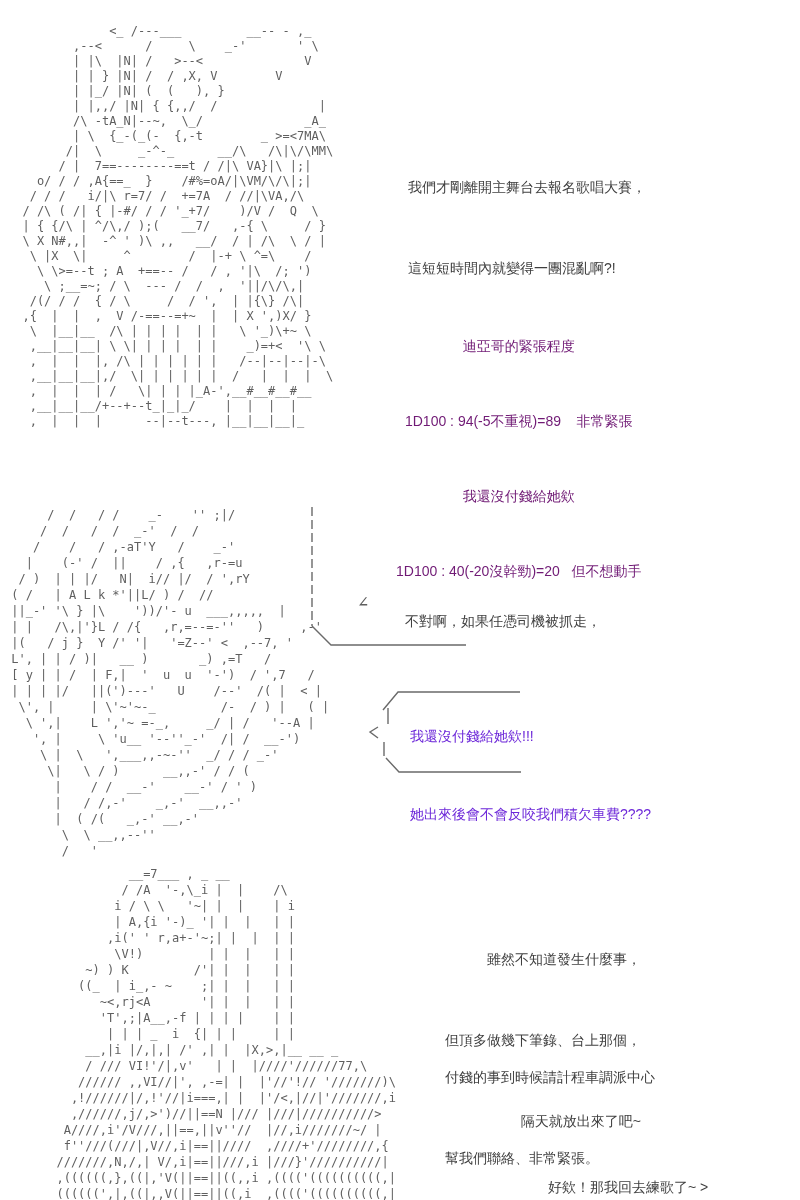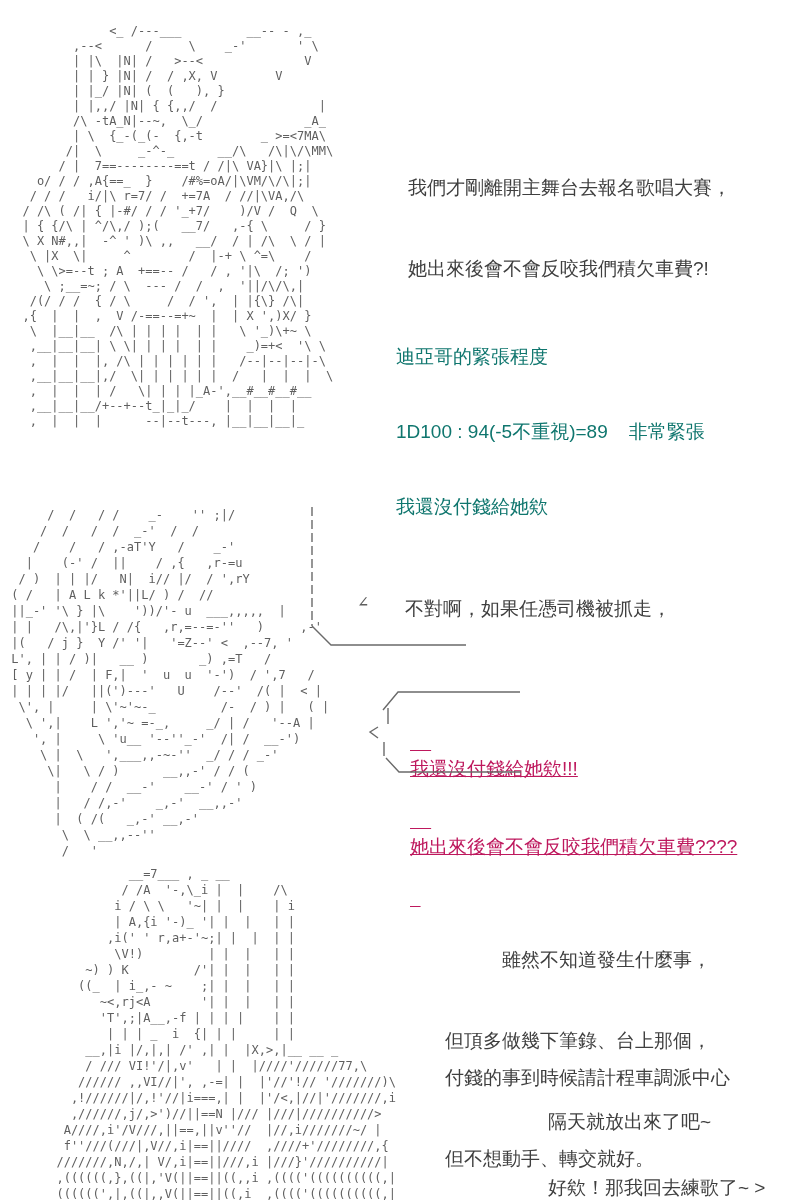--- a/index.html
+++ b/index.html
@@ -14,21 +14,21 @@
     position:absolute;margin:0;
     font-family:"DejaVu Sans Mono", monospace;
     font-size:12px;color:#5f5f5f;
     white-space:pre;letter-spacing:0;
   }
   .aa.lh15{line-height:15px;}
   .aa.lh16{line-height:16px;}
   
   .dialogue{
     position:absolute;color:#3f3f3f;
-    font-size:19px;line-height:27px;white-space:pre;
+    font-size:14px;line-height:27px;white-space:pre;
   }
   .dialogue.tight{line-height:25px;}
   .dialogue.lh26{line-height:26px;}
   .overlay{position:absolute;left:0;top:0;pointer-events:none;}
   .overlay path{fill:none;stroke:#6a6a6a;stroke-width:1.4;}
   .glyph{
     position:absolute;color:#5f5f5f;
     font-family:"DejaVu Sans Mono", monospace;font-size:17px;
   }
 </style>
@@ -60,28 +60,29 @@
    \  |__|__  /\ | | | |  | |   \ '_)\+~ \
    ,__|__|__| \ \| | | |  | |    _)=+&lt;  '\ \
    ,  |  |  |, /\ | | | | | |   /--|--|--|-\
    ,__|__|__|,/  \| | | | | |  /   |  |  |  \
    ,  |  |  | /   \| | | |_A-',__#__#__#__
    ,__|__|__/+--+--t_|_|_/    |  |  |  |
    ,  |  |  |      --|--t---, |__|__|__|_</pre>
 
   <div class="dialogue" style="left: 408px; top: 120px; color: rgb(63, 63, 63);">
     <div>我們才剛離開主舞台去報名歌唱大賽，</div>
-    <div>她出來後會不會反咬我們積欠車費?!</div>
+    <div>這短短時間內就變得一團混亂啊?!</div>
   </div>
 
 
-  <div class="dialogue tight" style="left: 396px; top: 294px; color: #0f766e;">
+  <div class="dialogue tight" style="left: 396px; top: 284px; color: #701a75; text-align: center;">
     <div>迪亞哥的緊張程度</div>
     <div>1D100 : 94(-5不重視)=89    非常緊張</div>
     <div>我還沒付錢給她欸</div>
+    <div>1D100 : 40(-20沒幹勁)=20   但不想動手</div>
   </div>
 
   <pre class="aa lh16" style="left: 4px; top: 507px; color: rgb(95, 95, 95);">      /  /   / /    _-    '' ;|/
      /  /   /  /  _-'  /  /
     /    /   / ,-aT'Y   /    _-'
    |    (-' /  ||    / ,{   ,r-=u
   / )  | | |/   N|  i// |/  / ',rY
  ( /   | A L k *'||L/ ) /  //
  ||_-' '\ } |\    '))/'- u  ___,,,,,  |
  | |   /\,|'}L / /{   ,r,=--=-''   )     ,-'
@@ -93,25 +94,25 @@
    \ ',|    L ','~ =-_,     _/ | /   '--A |
     ', |     \ 'u__ '--''_-'  /| /  __-')
      \ |  \   ',___,,-~-''  _/ / / _-'
       \|   \ / )      __,,-' / / (
        |    / /  __-'    __-' / ' )
        |   / /,-'    _,-'  __,,-'
        |  ( /(   _,-' __,-'
         \  \ __,,--''
         /   '</pre>
 
-  <div class="dialogue lh26" style="left: 405px; top: 544px; color: rgb(63, 63, 63);">
+  <div class="dialogue lh26" style="left: 405px; top: 556px; color: rgb(63, 63, 63);">
     <div>不對啊，如果任憑司機被抓走，</div>
   </div>
 
-  <div class="dialogue lh26" style="left: 410px; top: 704px; color: #be185d; text-decoration: underline;">
+  <div class="dialogue lh26" style="left: 410px; top: 671px; color: #6d28d9;">
     <div>我還沒付錢給她欸!!!</div>
     <div>她出來後會不會反咬我們積欠車費????</div>
   </div>
 
   <div class="glyph" style="left: 358px; top: 592px; color: rgb(95, 95, 95);">∠</div>
 
   <pre class="aa lh16" style="left: 42px; top: 866px; color: rgb(95, 95, 95);">            __=7___ , _ __
            / /A  '-,\_i |  |    /\
           i / \ \   '~| |  |    | i
           | A,{i '-)_ '| |  |   | |
@@ -134,21 +135,21 @@
   ((((((',|,((|,,V(||==||((,i  ,(((('((((((((((,|</pre>
 
   <div class="dialogue" style="left: 445px; top: 892px; color: rgb(63, 63, 63); text-align: right;">
     <div>雖然不知道發生什麼事，</div>
     <div>但頂多做幾下筆錄、台上那個，</div>
     <div>隔天就放出來了吧~</div>
   </div>
 
   <div class="dialogue" style="left: 445px; top: 1010px; color: rgb(63, 63, 63);">
     <div>付錢的事到時候請計程車調派中心</div>
-    <div>但不想動手、轉交就好。</div>
+    <div>幫我們聯絡、非常緊張。</div>
   </div>
 
   <div class="dialogue" style="left: 548px; top: 1120px; color: rgb(63, 63, 63);">
     <div>好欸！那我回去練歌了~ &gt;</div>
   </div>
 
   <svg class="overlay" width="800" height="1200" viewBox="0 0 800 1200">
     <path d="M312 507 V 626" stroke-dasharray="9 4"></path>
     <path d="M312 626 L 331 645 H 466"></path>
     <path d="M520 692 H 398 L 383 710"></path>

